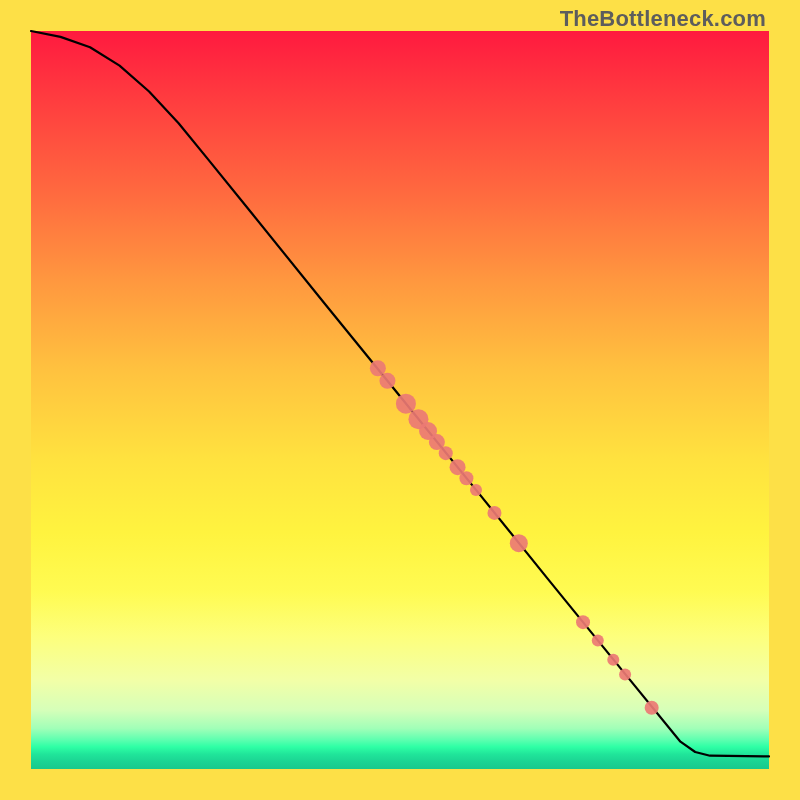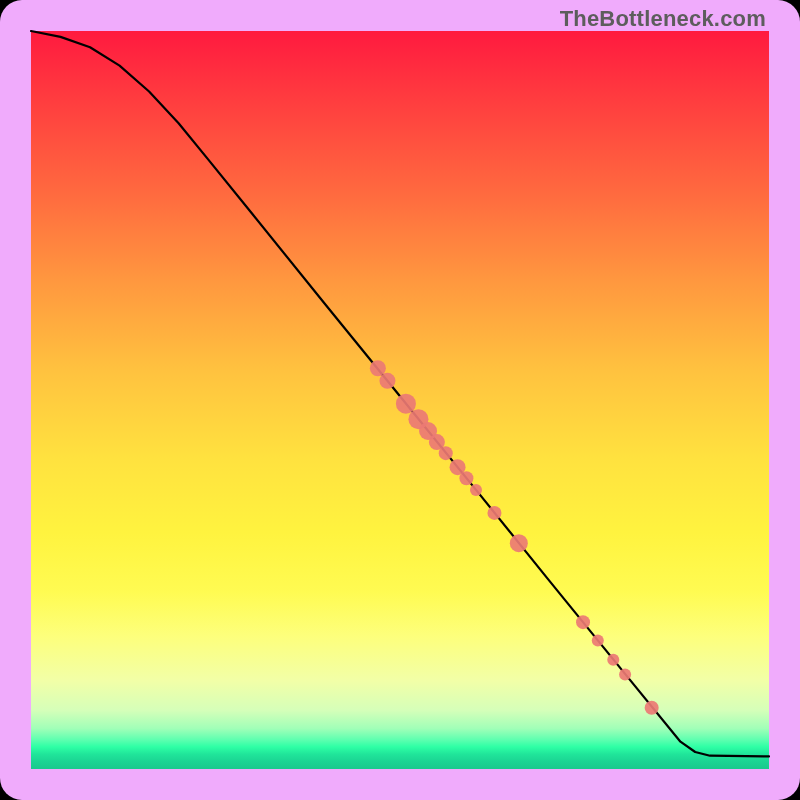--- a/index.html
+++ b/index.html
@@ -7,22 +7,21 @@
     padding: 0;
     width: 800px;
     height: 800px;
     overflow: hidden;
     background: #000;
   }
   .stage {
     position: relative;
     width: 800px;
     height: 800px;
-    background: #f0abfc;
-    border-radius: 22px;
+    background: #fde047;
   }
   .plot {
     position: absolute;
     left: 31px;
     top: 31px;
     width: 738px;
     height: 738px;
     background: linear-gradient(
       to bottom,
       #ff1a3f 0%,

